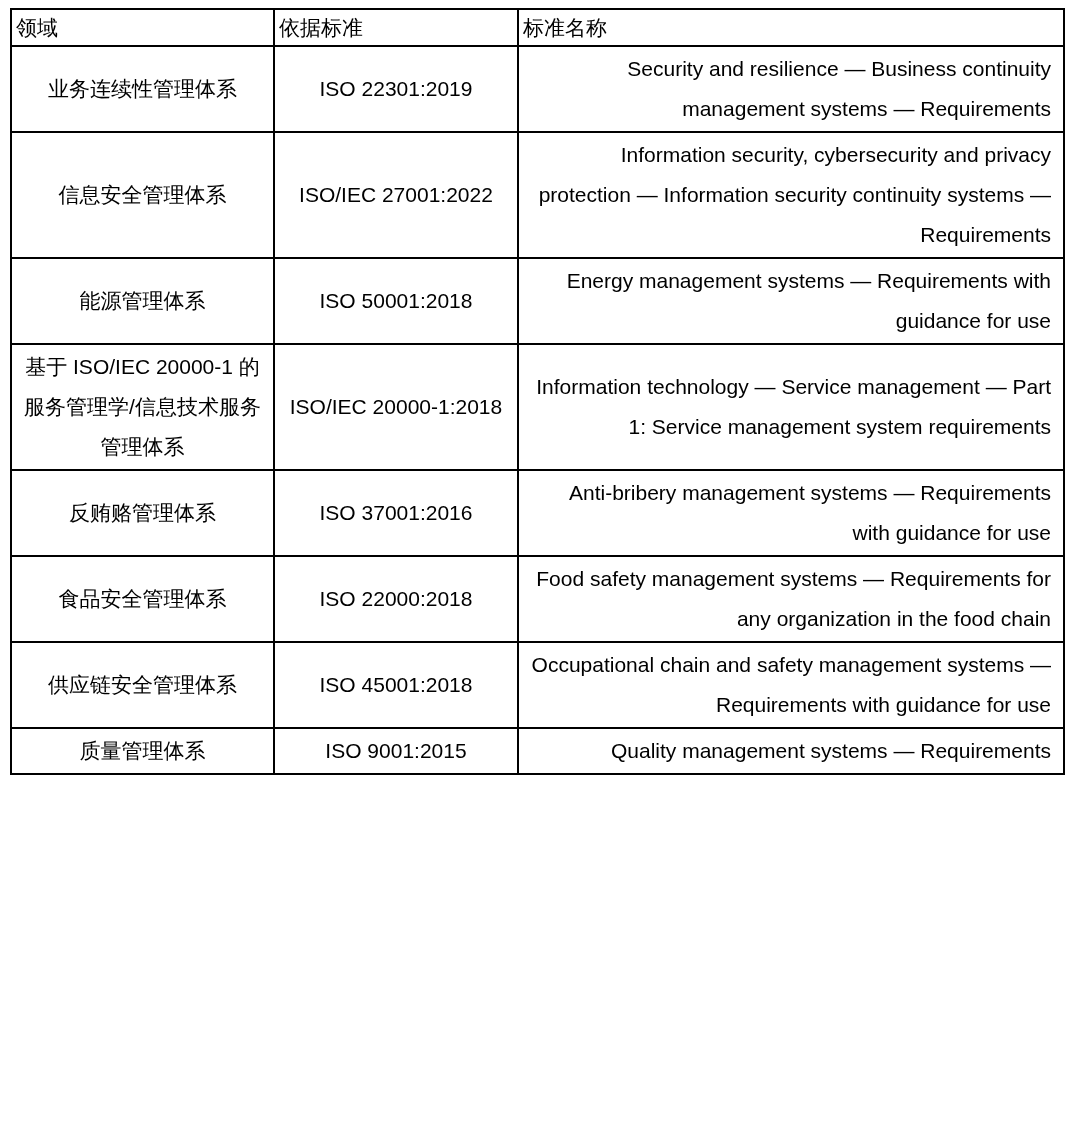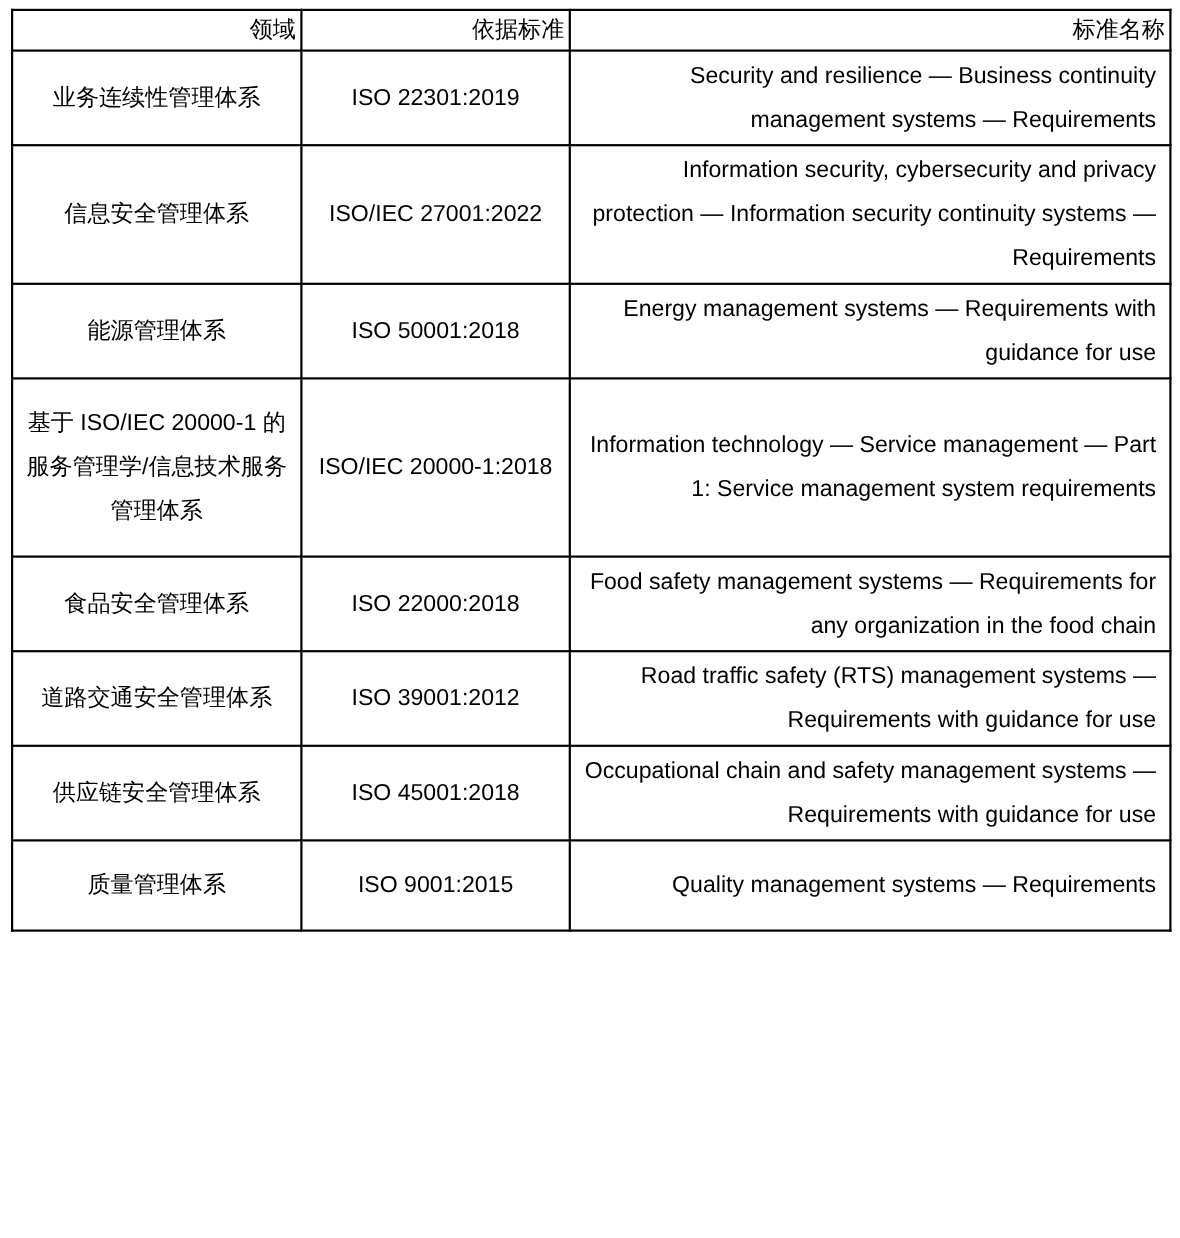--- a/index.html
+++ b/index.html
@@ -26,30 +26,30 @@
   .standards-table th,
   .standards-table td {
     border: 2px solid #000000;
     font-size: 21px;
     font-weight: 400;
     color: #000000;
     box-sizing: border-box;
     overflow-wrap: break-word;
   }
   .standards-table th {
-    text-align: right;
+    text-align: left;
     vertical-align: middle;
     line-height: 33px;
     padding: 1px 4px;
   }
   .standards-table td.center {
     text-align: center;
     vertical-align: middle;
     line-height: 40px;
-    padding: 20px 8px;
+    padding: 2px 8px;
   }
   .standards-table td.left {
     text-align: right;
     vertical-align: middle;
     line-height: 40px;
     padding: 2px 12px;
   }
   .spell-error {
     text-decoration-line: underline;
     text-decoration-style: wavy;
@@ -90,28 +90,28 @@
           <td class="center">能源管理体系</td>
           <td class="center">ISO 50001:2018</td>
           <td class="left">Energy management systems — Requirements with guidance for use</td>
         </tr>
         <tr>
           <td class="center">基于 ISO/IEC 20000-1 的服务管理学/信息技术服务管理体系</td>
           <td class="center">ISO/IEC 20000-1:2018</td>
           <td class="left">Information technology — Service management — Part 1: Service management system requirements</td>
         </tr>
         <tr>
+          <td class="center">反贿赂管理体系</td>
+          <td class="center">ISO 37001:2016</td>
+          <td class="left">Anti-bribery management systems — Requirements with guidance for use</td>
+        </tr>
+        <tr>
           <td class="center">食品安全管理体系</td>
           <td class="center">ISO 22000:2018</td>
           <td class="left">Food safety management systems — Requirements for any organization in the food chain</td>
-        </tr>
-        <tr>
-          <td class="center">道路交通安全管理体系</td>
-          <td class="center">ISO 39001:2012</td>
-          <td class="left">Road traffic safety (RTS) management systems — Requirements with guidance for use</td>
         </tr>
         <tr>
           <td class="center">供应链安全管理体系</td>
           <td class="center">ISO 45001:2018</td>
           <td class="left">Occupational chain and safety management systems — Requirements with guidance for use</td>
         </tr>
         <tr>
           <td class="center">质量管理体系</td>
           <td class="center">ISO 9001:2015</td>
           <td class="left">Quality management systems — Requirements</td>

